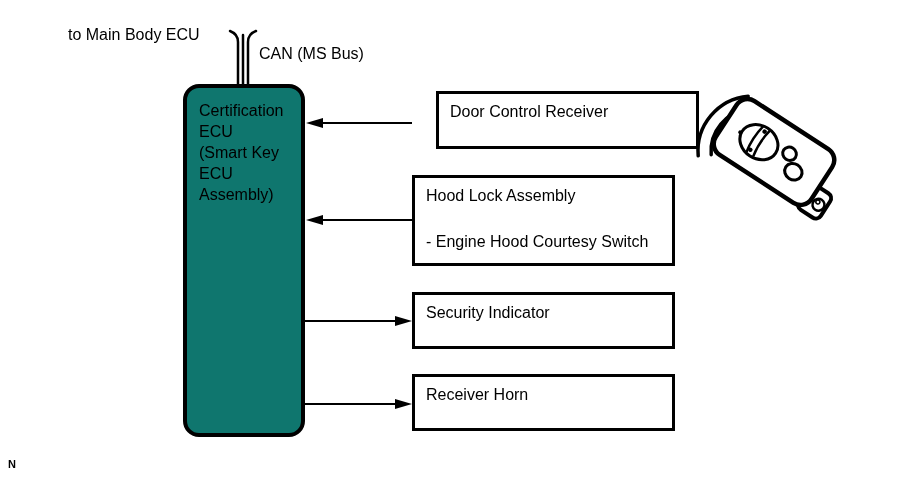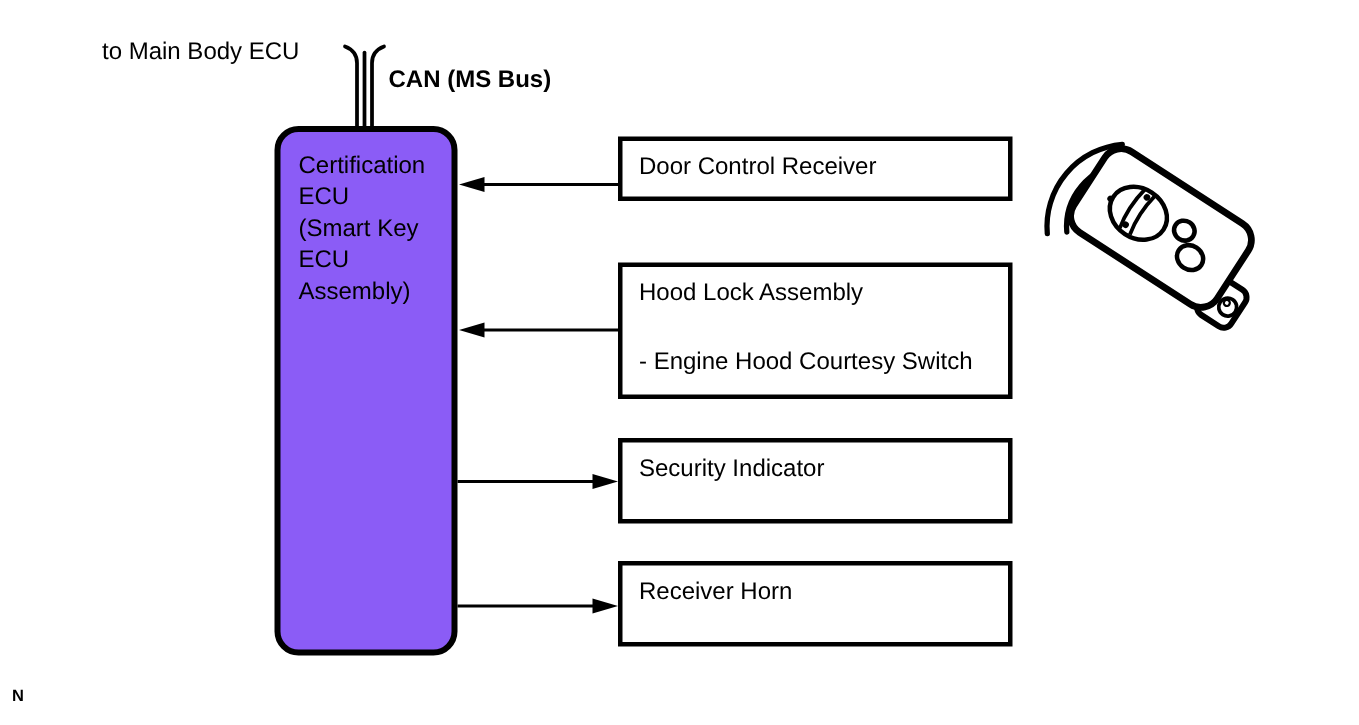--- a/index.html
+++ b/index.html
@@ -7,48 +7,48 @@
     position: relative;
     width: 906px;
     height: 483px;
     background: #ffffff;
     font-family: "Liberation Sans", sans-serif;
     color: #000;
     overflow: hidden;
   }
   .lbl { position: absolute; font-size: 16px; line-height: 18px; white-space: nowrap; }
   #lbl-main-body { left: 68px; top: 26px; }
-  #lbl-can-bus  { left: 259px; top: 45px; font-weight: bold; }
+  #lbl-can-bus  { left: 259px; top: 45px; }
 
   #svg-layer { position: absolute; left: 0; top: 0; width: 906px; height: 483px; }
 
   .comp-box {
     position: absolute;
     left: 412px;
     width: 263px;
     border: 3px solid #000;
     background: #fff;
     box-sizing: border-box;
     padding: 8px 11px;
     font-size: 16px;
     line-height: 19px;
   }
-  #box-door      { top: 91px;  height: 43px; }
+  #box-door      { top: 91px;  height: 58px; margin-left: 24px; }
   #box-hood      { top: 175px; height: 91px; }
   #box-indicator { top: 292px; height: 57px; }
   #box-horn      { top: 374px; height: 57px; }
   .comp-sub { margin-top: 27px; }
 
   #ecu-box {
     position: absolute;
     left: 183px; top: 84px;
     width: 122px; height: 353px;
     border: 4px solid #000;
     border-radius: 16px;
-    background: #8b5cf6;
+    background: #0f766e;
     box-sizing: border-box;
     padding: 12px 6px 0 12px;
     font-size: 16px;
     line-height: 21px;
   }
   #ecu-label { white-space: pre-line; }
 
   #note-n {
     position: absolute;
     left: 8px; top: 458px;

